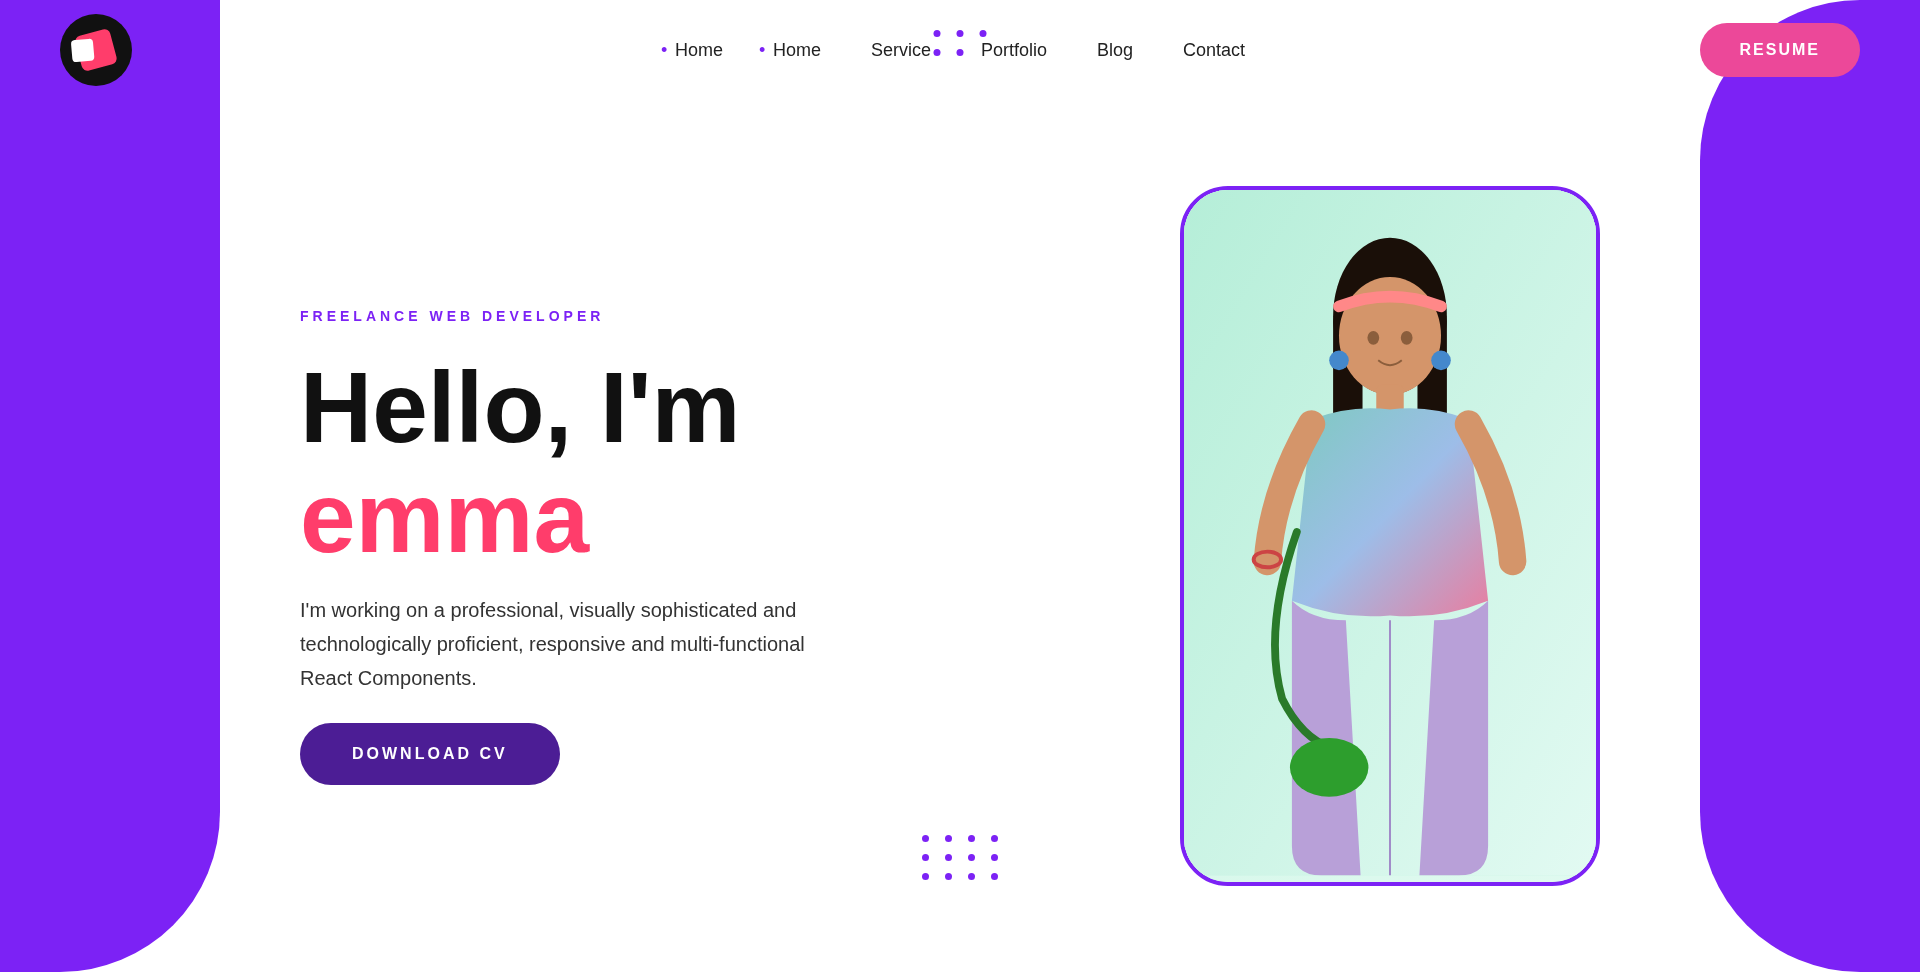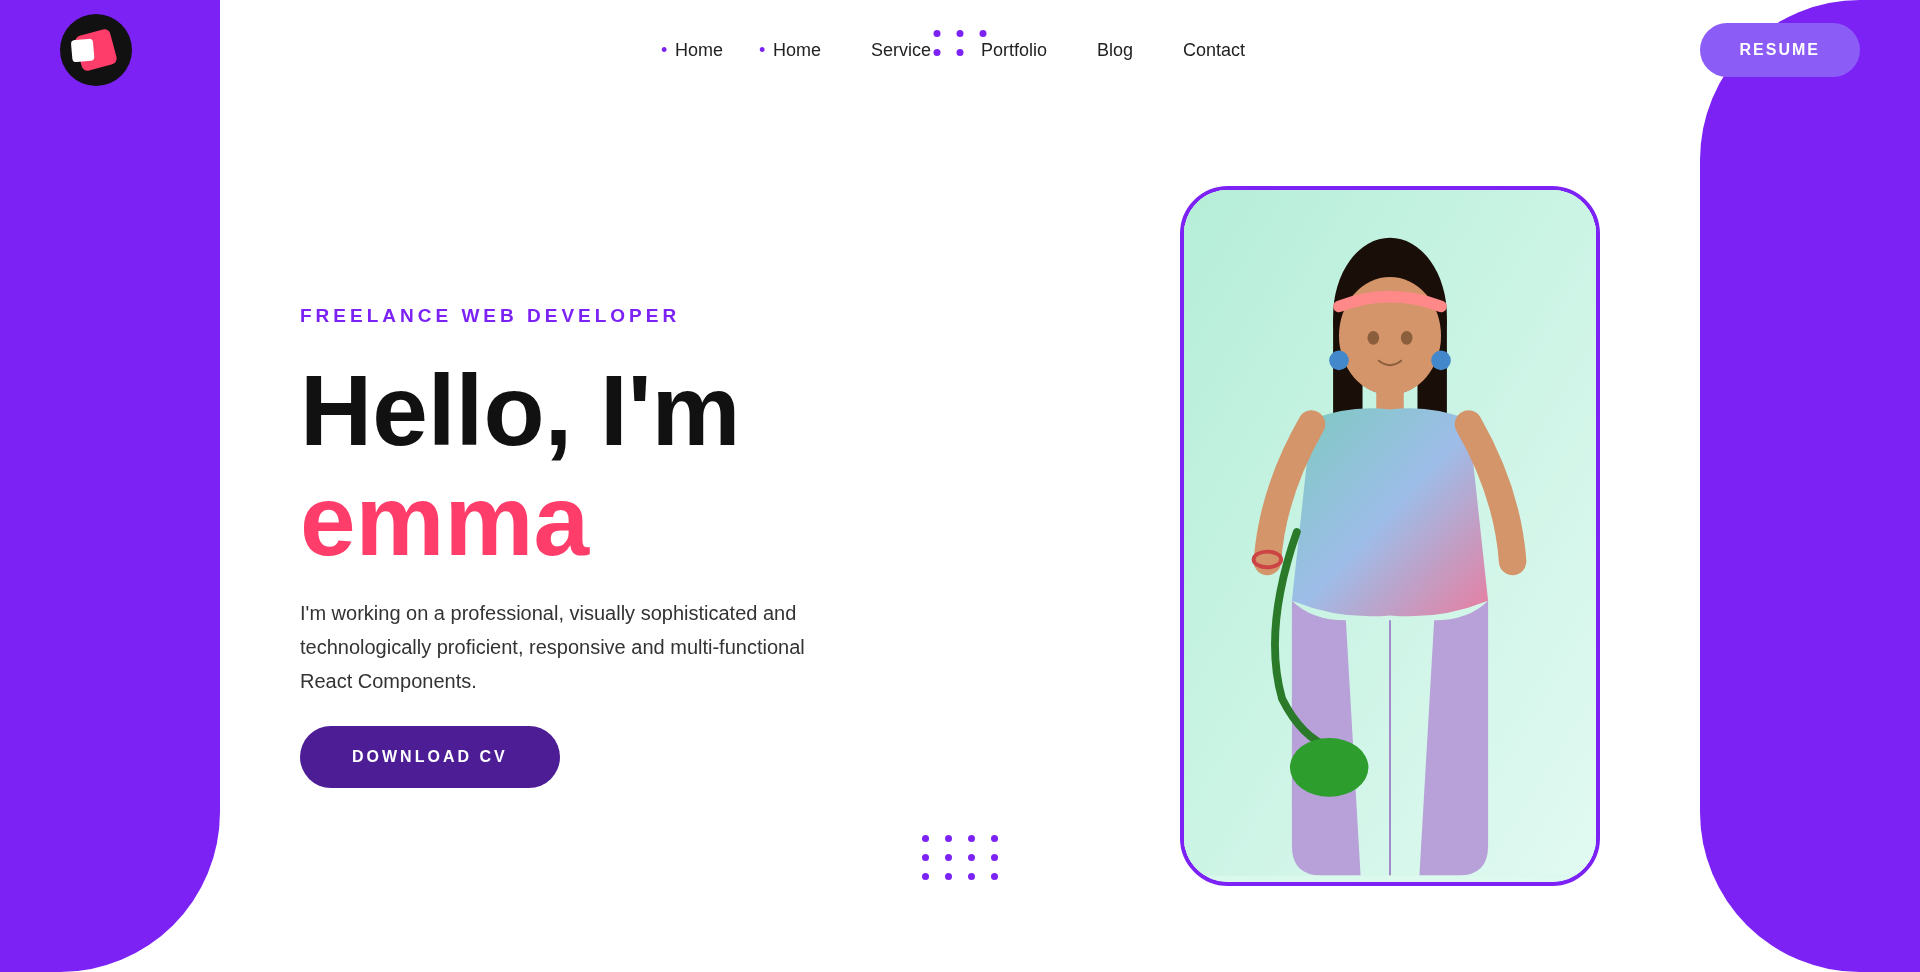--- a/index.html
+++ b/index.html
@@ -117,21 +117,21 @@
 
     .nav-link.active::before {
       content: '•';
       position: absolute;
       left: -14px;
       color: #7c22f5;
       font-size: 18px;
     }
 
     .resume-btn {
-      background: #8b5cf6;
+      background: #ec4899;
       color: #fff;
       border: none;
       border-radius: 50px;
       padding: 18px 40px;
       font-size: 16px;
       font-weight: 700;
       letter-spacing: 2px;
       cursor: pointer;
       text-transform: uppercase;
     }
@@ -150,21 +150,21 @@
       z-index: 5;
     }
 
     .hero-text {
       flex: 1;
       max-width: 700px;
       padding-top: 20px;
     }
 
     .subtitle {
-      font-size: 19px;
+      font-size: 14px;
       font-weight: 600;
       color: #7c22f5;
       letter-spacing: 4px;
       text-transform: uppercase;
       margin-bottom: 28px;
     }
 
     .hero-title {
       font-size: 100px;
       font-weight: 900;

